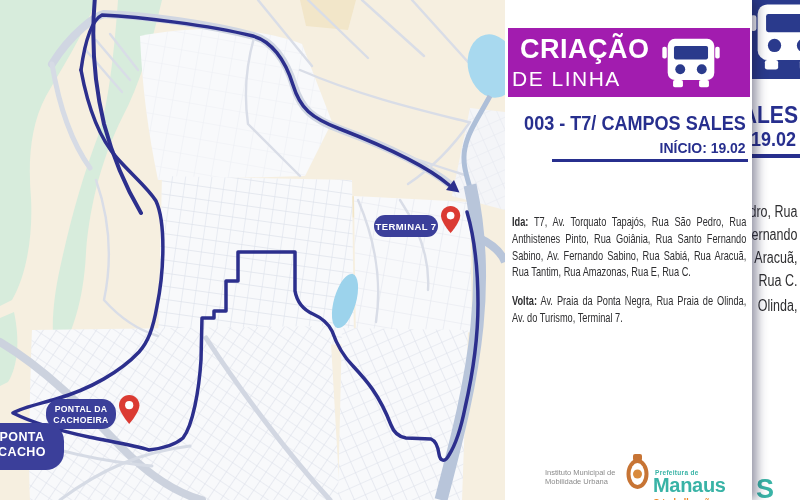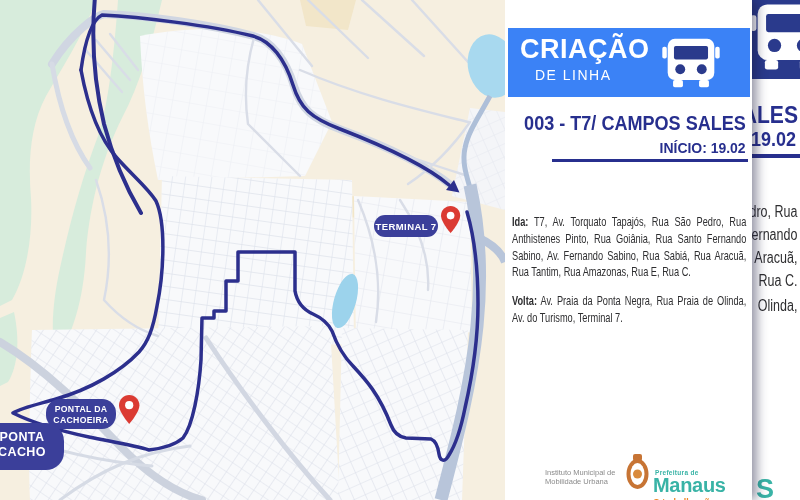--- a/index.html
+++ b/index.html
@@ -20,24 +20,24 @@
   .bg-frag-last{margin-top:2px;}
   .bg-s{position:absolute;top:474px;left:6px;color:#39b3a6;font-size:27px;font-weight:800;}
 
   
   .flyer{position:absolute;left:0;top:0;width:752px;height:500px;background:#ffffff;z-index:2;
          box-shadow:5px 0 10px rgba(25,25,60,.45);}
   .map-svg{position:absolute;left:0;top:0;}
 
   
   .panel{position:absolute;left:505px;top:0;width:247px;height:500px;background:#fff;}
-  .banner{position:absolute;left:3px;right:2px;top:28px;height:69px;background:#3b82f6;}
+  .banner{position:absolute;left:3px;right:2px;top:28px;height:69px;background:#a21caf;}
   .banner-title{position:absolute;left:12px;top:6px;color:#fff;font-size:27px;font-weight:900;
                 letter-spacing:.5px;white-space:nowrap;}
-  .banner-sub{position:absolute;left:27px;top:39px;color:#fff;font-size:14px;font-weight:400;
+  .banner-sub{position:absolute;left:4px;top:39px;color:#fff;font-size:21px;font-weight:400;
               letter-spacing:1.5px;white-space:nowrap;}
   .banner svg{position:absolute;right:30px;top:9px;width:58px;height:52px;}
   .line-title{position:absolute;right:6px;top:111px;color:#272f8e;font-size:21px;font-weight:800;
               transform:scaleX(.86);transform-origin:100% 50%;white-space:nowrap;}
   .line-start{position:absolute;right:6px;top:139px;color:#272f8e;font-size:15.5px;font-weight:800;
               transform:scaleX(.9);transform-origin:100% 50%;white-space:nowrap;}
   .rule{position:absolute;right:4px;top:159px;width:196px;height:3.2px;background:#272f8e;}
   .itn-head{position:absolute;left:7px;top:199px;display:flex;align-items:center;}
   .itn-dash{display:inline-block;width:42px;height:4px;border-radius:2px;background:#3c3b95;margin-right:9px;}
   .itn-label{font-size:13px;font-weight:800;color:#1c1c1e;letter-spacing:.3px;}

